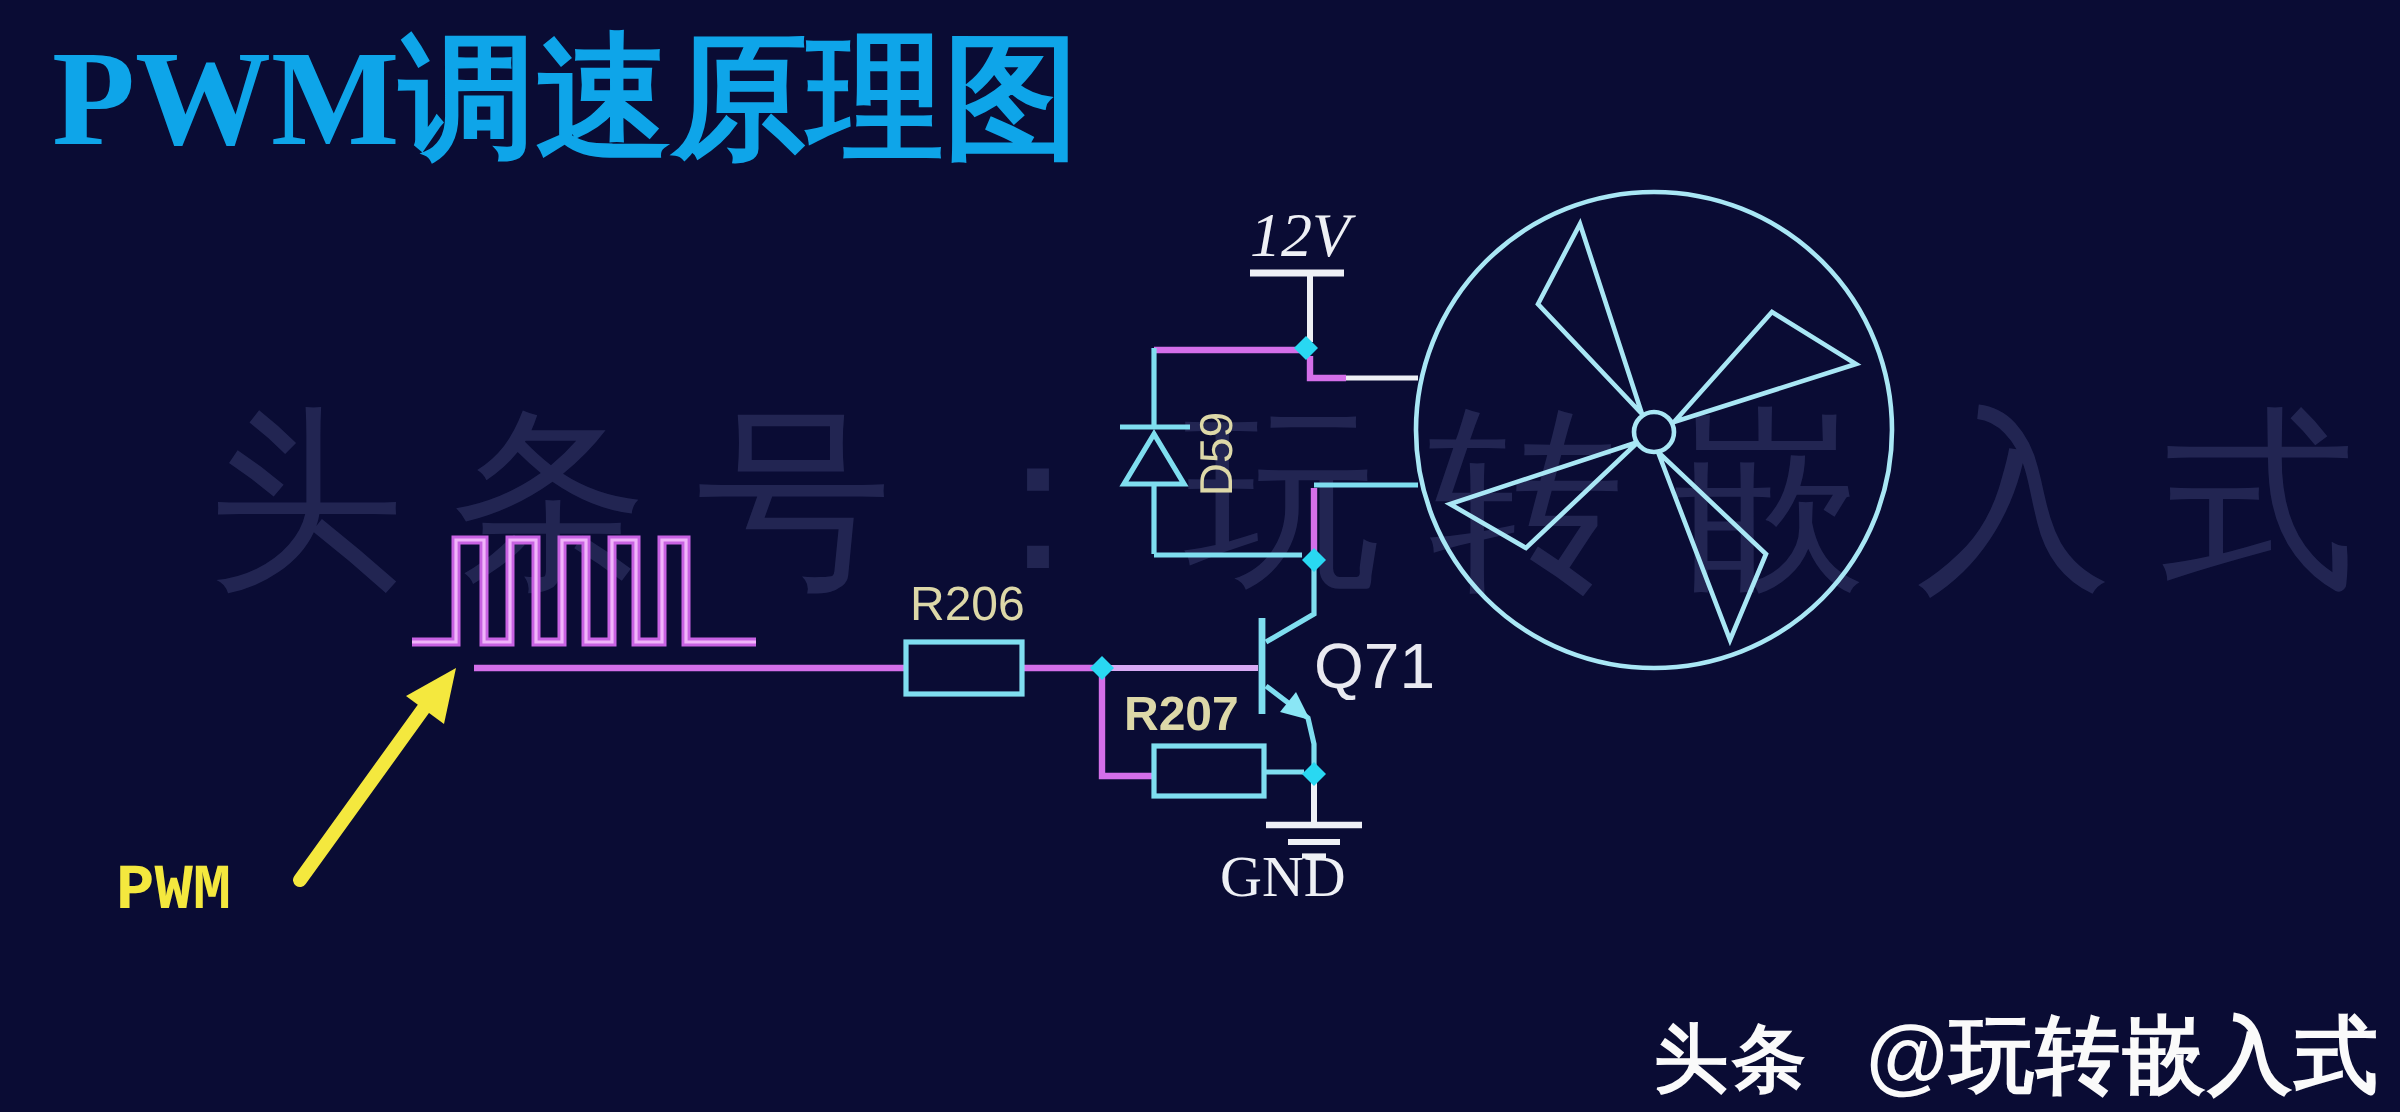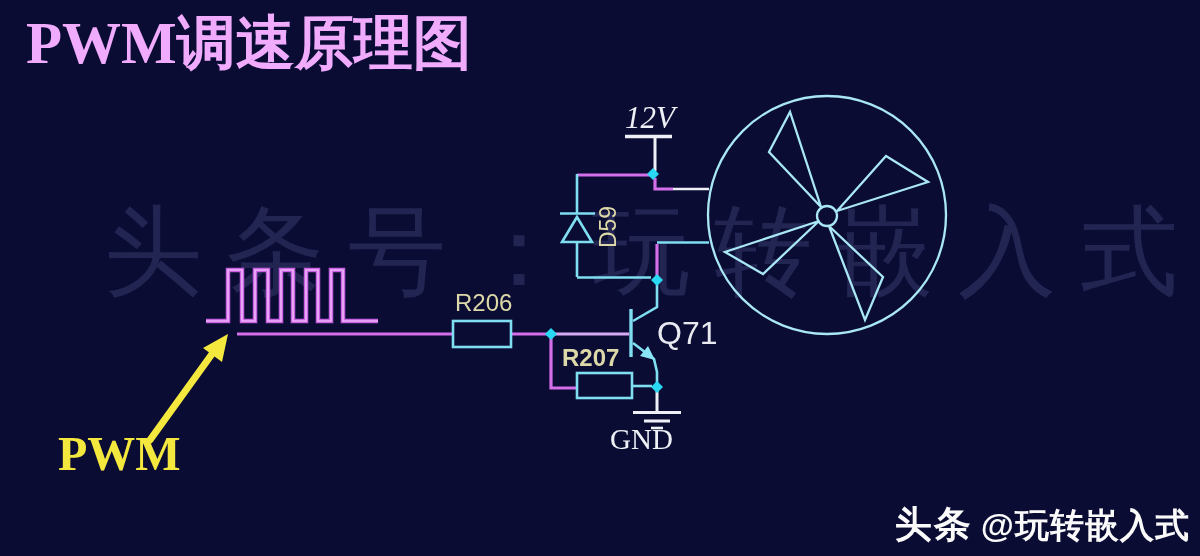--- a/index.html
+++ b/index.html
@@ -14,51 +14,51 @@
     left:58px;top:196px;
     font-family:"Liberation Serif","DejaVu Serif",serif;
     font-size:98px;letter-spacing:24px;white-space:nowrap;
     color:rgba(145,156,222,0.18);line-height:1.15;
     user-select:none;
     margin-left:46px;
   }
   .title{
     left:26px;top:10px;
     font-family:"Liberation Serif","DejaVu Serif",serif;
-    font-weight:bold;font-size:59px;line-height:1.15;
-    color:#f0abfc;white-space:nowrap;
+    font-weight:bold;font-size:68px;line-height:1.15;
+    color:#0ea5e9;white-space:nowrap;
   }
   .lbl{white-space:nowrap;line-height:1;}
   .serif-white{
     font-family:"Liberation Serif","DejaVu Serif",serif;
     color:#eef0f5;
   }
   .lbl-12v{left:612px;top:102px;width:76px;text-align:center;font-size:31px;font-style:italic;}
   .lbl-gnd{left:610px;top:425px;width:92px;text-align:left;font-size:29px;}
   .lbl-q71{left:657px;top:317px;font-size:32px;color:#e9e9f0;}
   .cream{color:#ddd8a8;}
   .lbl-r206{left:455px;top:291px;font-size:24px;}
   .lbl-r207{left:562px;top:346px;font-size:24px;font-weight:bold;}
   .lbl-d59{
     left:583px;top:214px;width:50px;height:26px;
     display:flex;align-items:center;justify-content:center;
     font-size:23px;transform:rotate(-90deg);
   }
   .lbl-pwm{
     left:58px;top:430px;
-    font-family:Liberation Serif, serif;
-    font-weight:bold;font-size:48px;color:#f4e83e;
+    font-family:Liberation Mono, monospace;
+    font-weight:bold;font-size:32px;color:#f4e83e;
   }
   .footer{
     right:10px;top:500px;
-    display:flex;align-items:baseline;gap:8px;
+    display:flex;align-items:baseline;gap:28px;
     color:#fafafa;
   }
   .footer .brand{font-size:37px;font-weight:900;letter-spacing:2px;}
-  .footer .handle{font-size:34px;font-weight:700;letter-spacing:1px;}
+  .footer .handle{font-size:42px;font-weight:700;letter-spacing:1px;}
   svg.circuit{left:0;top:0;}
 </style>
 </head>
 <body>
 
 <div class="stage">
 
   <div class="abs watermark">头条号：玩转嵌入式</div>
 
   <svg class="abs circuit" width="1200" height="556" viewBox="0 0 1200 556">

